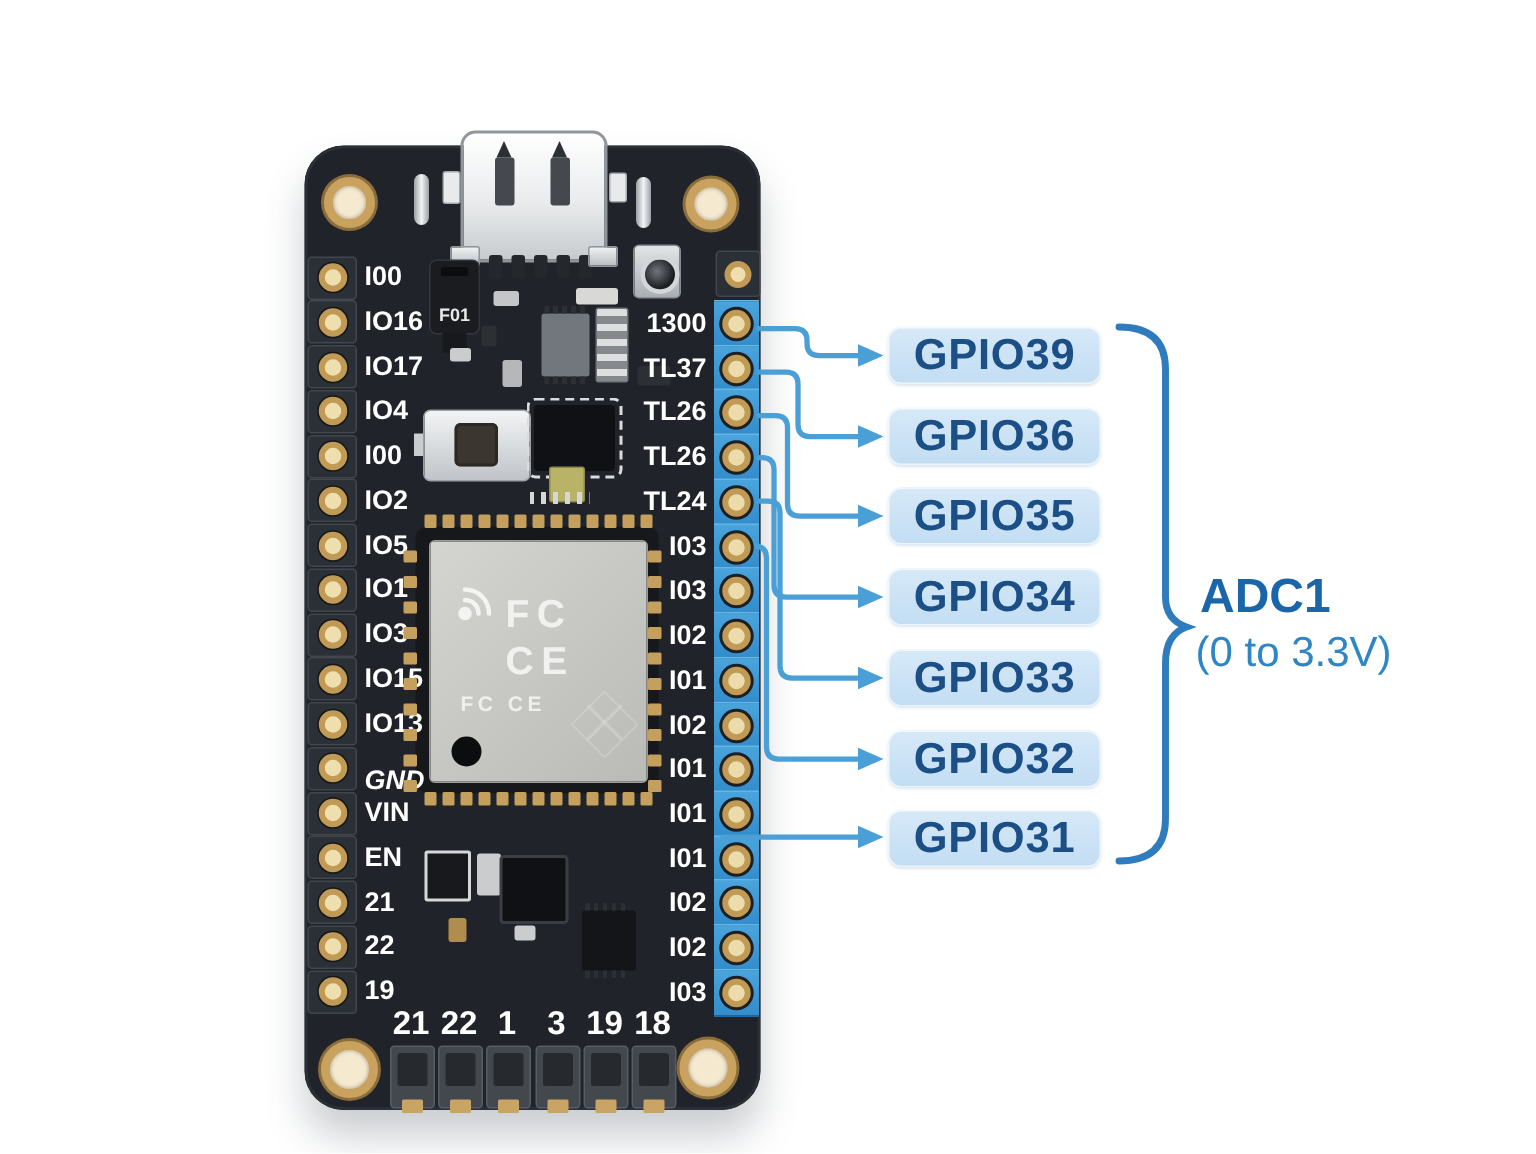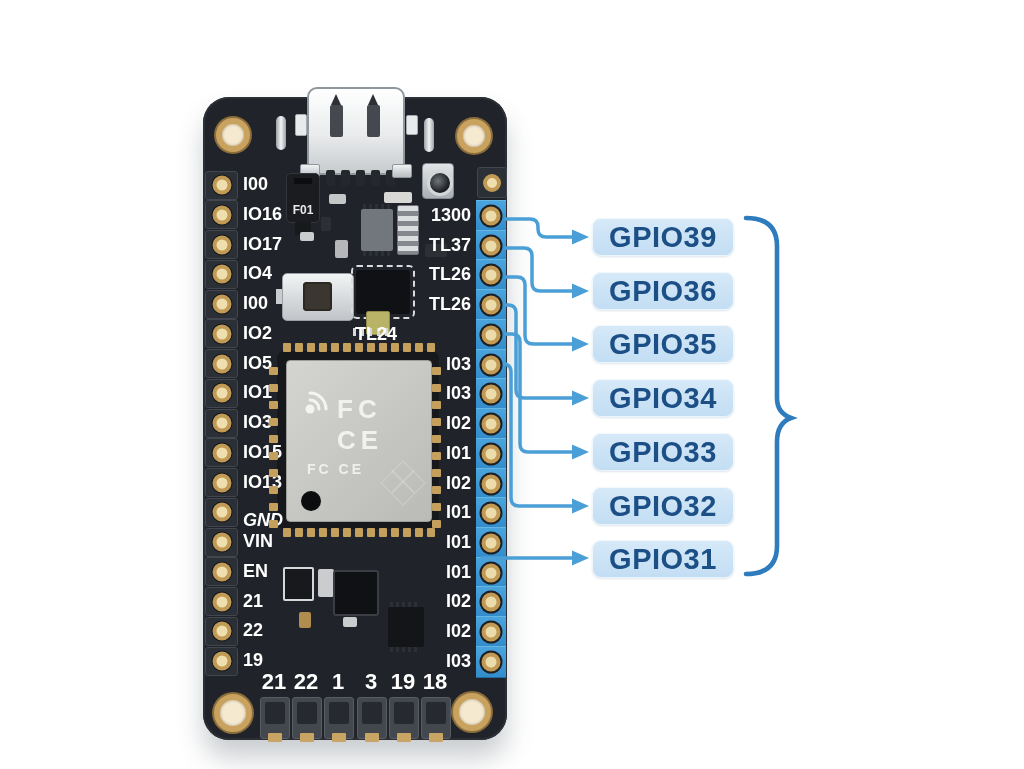--- a/index.html
+++ b/index.html
@@ -209,21 +209,21 @@
     <div id="rightpins">
         <div class="rcell" style="top:103.0px;"></div>
         <div class="plabel" style="left:152px;width:116px;text-align:right;top:105.0px;">1300</div>
         <div class="rcell" style="top:132.7px;"></div>
         <div class="plabel" style="left:152px;width:116px;text-align:right;top:134.7px;">TL37</div>
         <div class="rcell" style="top:162.4px;"></div>
         <div class="plabel" style="left:152px;width:116px;text-align:right;top:164.4px;">TL26</div>
         <div class="rcell" style="top:192.2px;"></div>
         <div class="plabel" style="left:152px;width:116px;text-align:right;top:194.2px;">TL26</div>
         <div class="rcell" style="top:221.9px;"></div>
-        <div class="plabel" style="left:152px;width:116px;text-align:left;top:223.9px;">TL24</div>
+        <div class="plabel" style="left:152px;width:116px;text-align:right;top:223.9px;">TL24</div>
         <div class="rcell" style="top:251.6px;"></div>
         <div class="plabel" style="left:152px;width:116px;text-align:right;top:253.6px;">I03</div>
         <div class="rcell" style="top:281.3px;"></div>
         <div class="plabel" style="left:152px;width:116px;text-align:right;top:283.3px;">I03</div>
         <div class="rcell" style="top:311.0px;"></div>
         <div class="plabel" style="left:152px;width:116px;text-align:right;top:313.0px;">I02</div>
         <div class="rcell" style="top:340.8px;"></div>
         <div class="plabel" style="left:152px;width:116px;text-align:right;top:342.8px;">I01</div>
         <div class="rcell" style="top:370.5px;"></div>
         <div class="plabel" style="left:152px;width:116px;text-align:right;top:372.5px;">I02</div>
@@ -325,13 +325,15 @@
   <div id="callouts">
       <div class="callout" style="top: 218px; color: rgb(27, 79, 134);">GPIO39</div>
       <div class="callout" style="top: 271.7px; color: rgb(27, 79, 134);">GPIO36</div>
       <div class="callout" style="top: 325.4px; color: rgb(27, 79, 134);">GPIO35</div>
       <div class="callout" style="top: 379.1px; color: rgb(27, 79, 134);">GPIO34</div>
       <div class="callout" style="top: 432.8px; color: rgb(27, 79, 134);">GPIO33</div>
       <div class="callout" style="top: 486.5px; color: rgb(27, 79, 134);">GPIO32</div>
       <div class="callout" style="top: 540.2px; color: rgb(27, 79, 134);">GPIO31</div>
     </div>
 
+  <div class="adc1">ADC1</div>
+  <div class="adcrange">(0 to 3.3V)</div>
 </div>
 
 </body></html>

